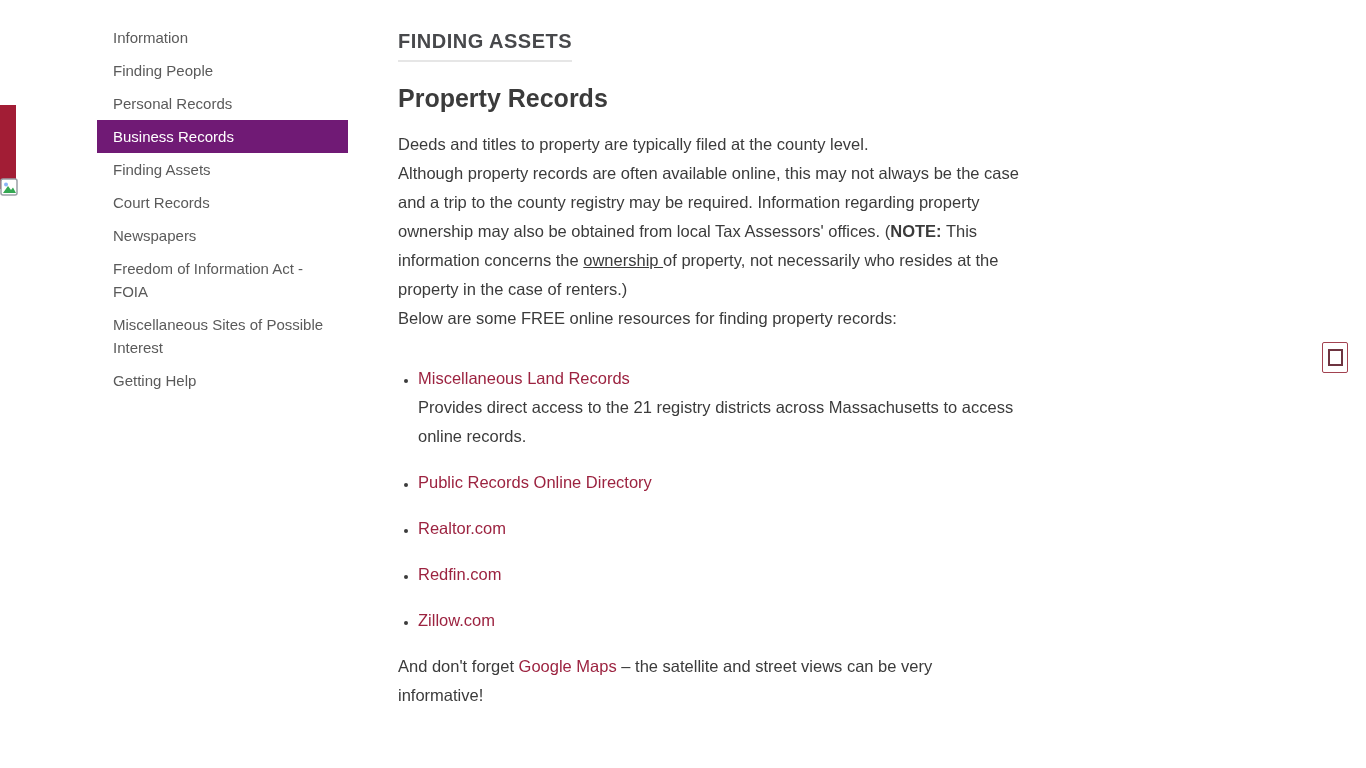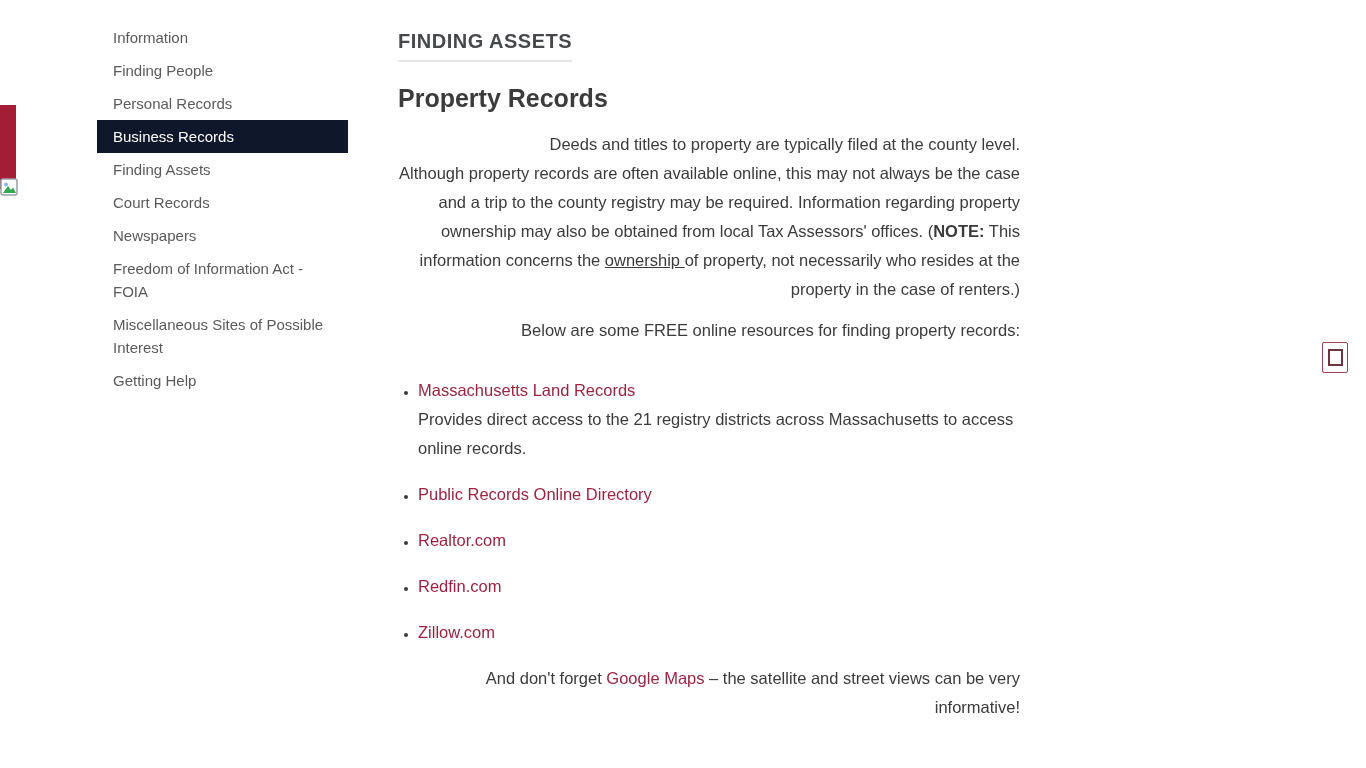--- a/index.html
+++ b/index.html
@@ -44,21 +44,21 @@
     box-sizing: border-box;
     width: 100%;
     padding: 5px 16px;
     font-size: 15px;
     line-height: 23px;
     color: #5a5a5a;
     text-decoration: none;
     cursor: pointer;
   }
   .nav-item.active {
-    background: #0f172a;
+    background: #701a75;
     color: #ffffff;
   }
 
   
   .main {
     position: absolute;
     left: 398px;
     top: 30px;
     width: 622px;
     color: #3b3b3b;
@@ -73,25 +73,24 @@
     padding-bottom: 7px;
     border-bottom: 2px solid #e6e6e6;
   }
   .section-heading {
     margin: 22px 0 17px 0;
     font-size: 25px;
     font-weight: 700;
     color: #3b3b3b;
   }
   .main p {
-    margin: 12px 0 0 0;
+    margin: 0 0 0 0;
     font-size: 16.5px;
     line-height: 29px;
     color: #3b3b3b;
-    text-align: right;
   }
   .intro-para { margin-top: 14px; }
   .list-intro { margin-top: 25px; }
   .closing-para { margin-top: 19px; }
 
   a.content-link {
     color: #9c2340;
     text-decoration: none;
     cursor: pointer;
   }
@@ -165,21 +164,21 @@
 
   <h2 class="section-heading">Property Records</h2>
 
   <p class="intro-para"><span>Deeds and titles to property are typically filed at the county level.</span><br>
     <span>Although property records are often available online, this may not always be the case and a trip to the county registry may be required. Information regarding property ownership may also be obtained from local Tax Assessors' offices. (</span><span class="note-label">NOTE:</span><span> This information concerns the </span><span class="underlined">ownership </span><span>of property, not necessarily who resides at the property in the case of renters.)</span></p>
 
   <p class="list-intro">Below are some FREE online resources for finding property records:</p>
 
   <ul class="resource-list">
     <li>
-      <a class="content-link">Massachusetts Land Records</a>
+      <a class="content-link">Miscellaneous Land Records</a>
       <div class="resource-desc">Provides direct access to the 21 registry districts across Massachusetts to access online records.</div>
     </li>
     <li>
       <a class="content-link">Public Records Online Directory</a>
     </li>
     <li>
       <a class="content-link">Realtor.com</a>
       
     </li>
     <li>

